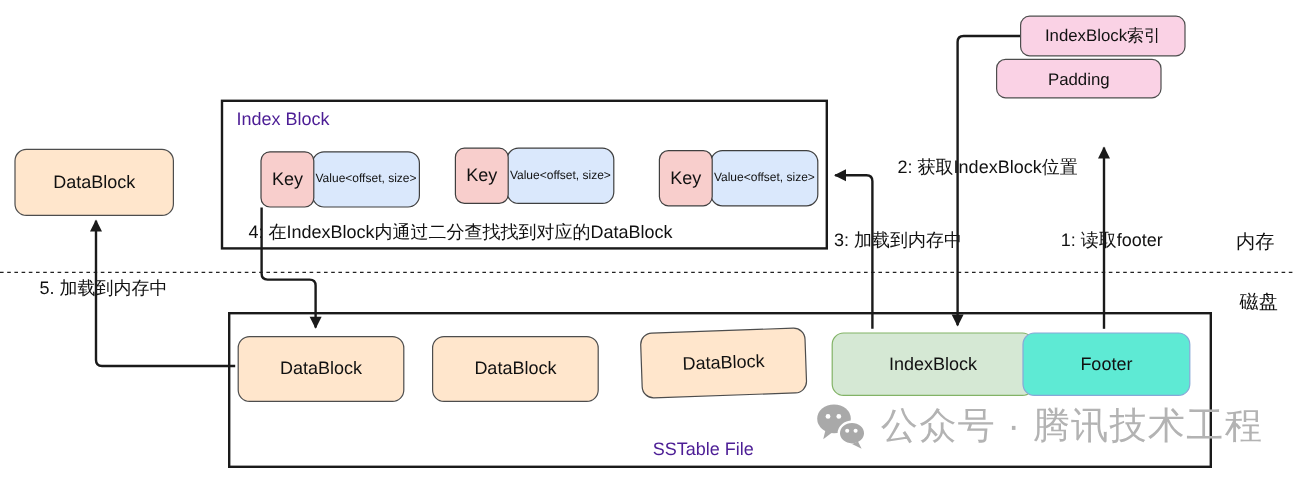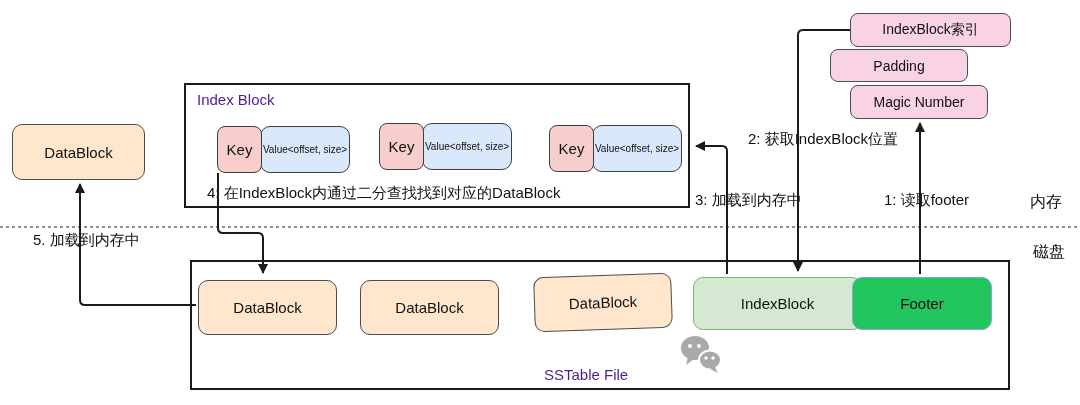--- a/index.html
+++ b/index.html
@@ -13,21 +13,21 @@
   }
   .orange{background:#ffe6cc;border:1.5px solid #4d4d4d;border-radius:10px;}
   .pinkstack{background:#fad2e5;border:1.5px solid #4d4d4d;border-radius:8px;font-size:14px;}
   .keybox{background:#f8cecc;border:1.5px solid #3f3f3f;border-radius:8px;
           width:45px;height:47px;display:flex;align-items:center;justify-content:center;
           box-sizing:border-box;position:relative;z-index:2;font-size:15px;}
   .valuebox{background:#dae8fc;border:1.5px solid #3f3f3f;border-radius:10px;
           width:90px;height:47px;display:flex;flex-direction:row;align-items:center;justify-content:center;
           box-sizing:border-box;margin-left:-2px;z-index:1;font-size:10px;line-height:16px;}
   .green{background:#d5e8d4;border:1.5px solid #82b366;border-radius:10px;}
-  .bluebox{background:#22c55e;border:1.5px solid #86a8d8;border-radius:10px;}
+  .bluebox{background:#5eead4;border:1.5px solid #86a8d8;border-radius:10px;}
   .container-frame{position:absolute;border:2px solid #1a1a1a;box-sizing:border-box;background:transparent;}
   .kvpair{position:absolute;display:flex;align-items:center;padding-left:21px;}
   .steplabel{position:absolute;font-size:15px;white-space:nowrap;color:#111;}
   .regionlabel{position:absolute;font-size:16px;white-space:nowrap;color:#111;}
   .frame-title{position:absolute;font-size:15px;color:#4c1d95;white-space:nowrap;}
   #watermark{position:absolute;left:680px;top:334px;display:flex;align-items:center;
              color:#b3b3b3;font-size:31px;white-space:nowrap;letter-spacing:1px;z-index:5;}
   #watermark .wm-text{margin-left:12px;}
   #arrow-layer{position:absolute;left:0;top:0;pointer-events:none;z-index:3;}
 </style>
@@ -81,28 +81,25 @@
       <div class="keybox">
         <span>Key</span>
       </div>
       <div class="valuebox">
         <span>Value</span>
         <span>&lt;offset, size&gt;</span>
       </div>
     </div>
   </div>
 
-  <div class="box pinkstack" style="left:850px;top:13px;width:161px;height:34px;">
+  <div class="box pinkstack" style="left:850px;top:13px;width:138px;height:34px;">
     <span>IndexBlock索引</span>
   </div>
   <div class="box pinkstack" style="left:830px;top:49px;width:138px;height:33px;">
     <span>Padding</span>
-  </div>
-  <div class="box pinkstack" style="left:850px;top:85px;width:138px;height:34px;">
-    <span>Magic Number</span>
   </div>
 
   <div class="container-frame" style="left:190px;top:260px;width:820px;height:130px;">
     <div class="box orange" style="left:6px;top:18px;width:139px;height:55px;">
       <span>DataBlock</span>
     </div>
     <div class="box orange" style="left:168px;top:18px;width:139px;height:55px;">
       <span>DataBlock</span>
     </div>
     <div class="box orange" style="left:342px;top:13px;width:138px;height:55px;transform:rotate(-2deg);">
@@ -130,15 +127,16 @@
     <svg width="42" height="40" viewBox="0 0 42 40">
       <ellipse cx="15" cy="14" rx="14" ry="12" fill="#a9a9a9"></ellipse>
       <path d="M8,23 L6,31 L14,25 Z" fill="#a9a9a9"></path>
       <circle cx="10" cy="12" r="2" fill="#ffffff"></circle>
       <circle cx="19" cy="12" r="2" fill="#ffffff"></circle>
       <ellipse cx="30" cy="26" rx="11" ry="9.5" fill="#a9a9a9" stroke="#ffffff" stroke-width="2"></ellipse>
       <path d="M35,33 L38,39 L30,35 Z" fill="#a9a9a9"></path>
       <circle cx="26" cy="24" r="1.7" fill="#ffffff"></circle>
       <circle cx="33" cy="24" r="1.7" fill="#ffffff"></circle>
     </svg>
+    <span class="wm-text">公众号 · 腾讯技术工程</span>
   </div>
 
 </div>
 
 </body></html>

